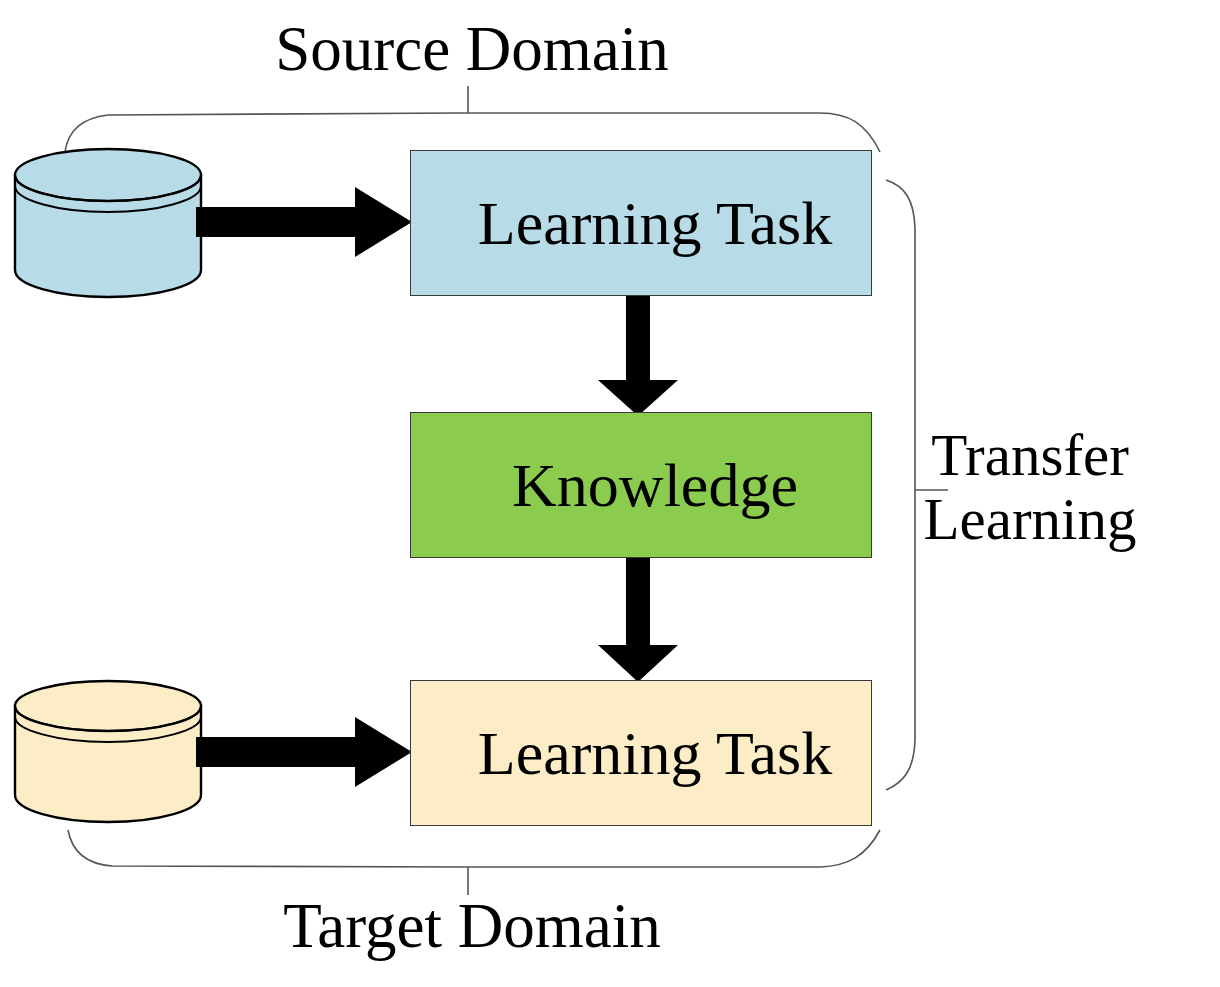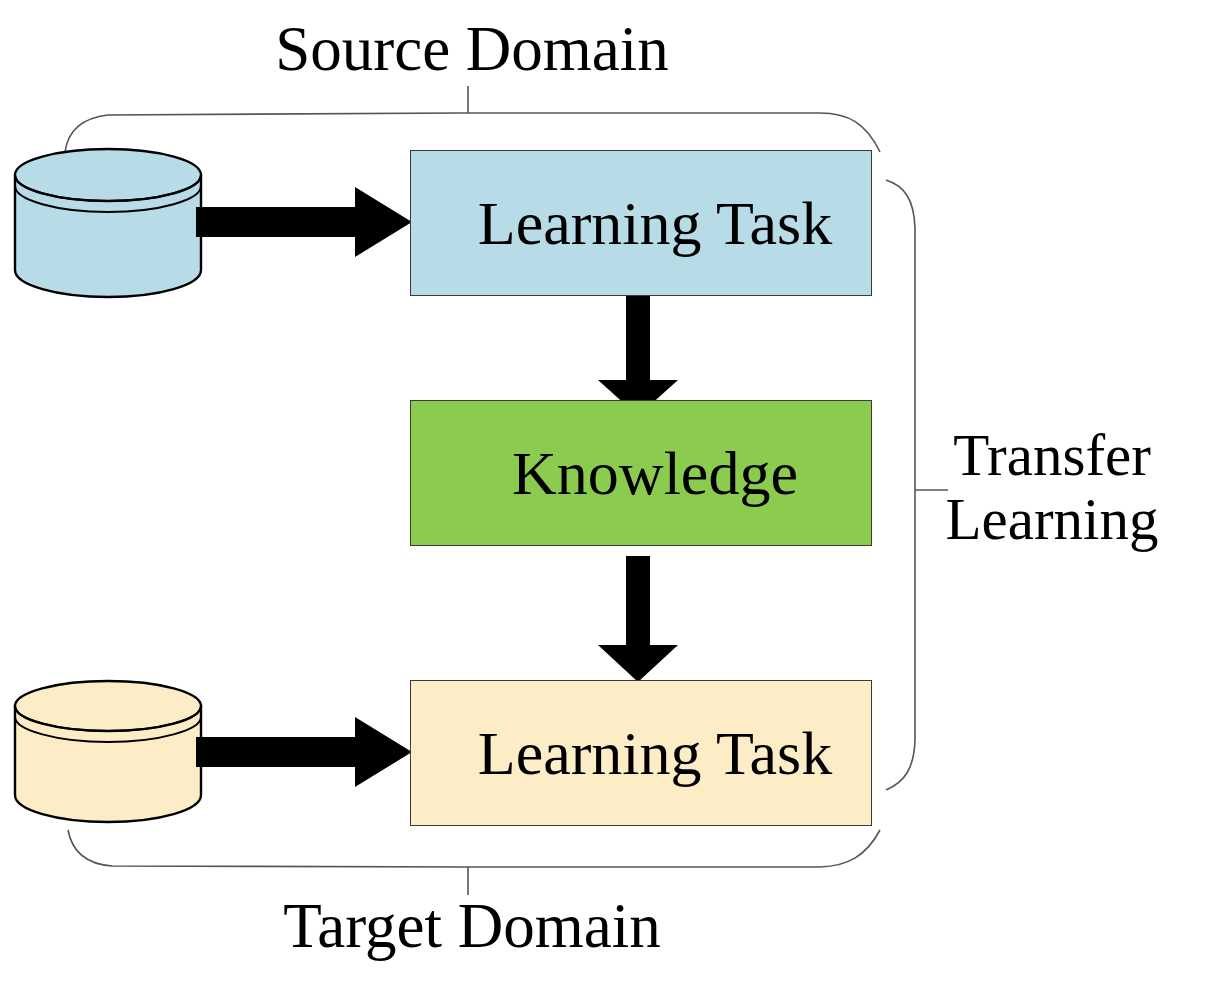--- a/index.html
+++ b/index.html
@@ -49,21 +49,21 @@
     font-size: 63px;
   }
   #target-domain-label {
     left: 0;
     top: 895px;
     width: 944px;
     text-align: center;
     font-size: 63px;
   }
   #transfer-learning-label {
-    left: 914px;
+    left: 892px;
     top: 424px;
     width: 276px;
     text-align: center;
     font-size: 59px;
   }
   #transfer-learning-label .tl-line {
     display: block;
     line-height: 1.08;
   }
   #box-source-task {
@@ -71,21 +71,21 @@
     top: 150px;
     width: 462px;
     height: 146px;
     background: #b7dbe7;
     border: 1.5px solid #3a3a3a;
     box-sizing: border-box;
     font-size: 62px;
   }
   #box-knowledge {
     left: 410px;
-    top: 400px;
+    top: 412px;
     width: 462px;
     height: 146px;
     background: #8bcb4e;
     border: 1.5px solid #3a3a3a;
     box-sizing: border-box;
     font-size: 62px;
   }
   #box-target-task {
     left: 410px;
     top: 680px;

